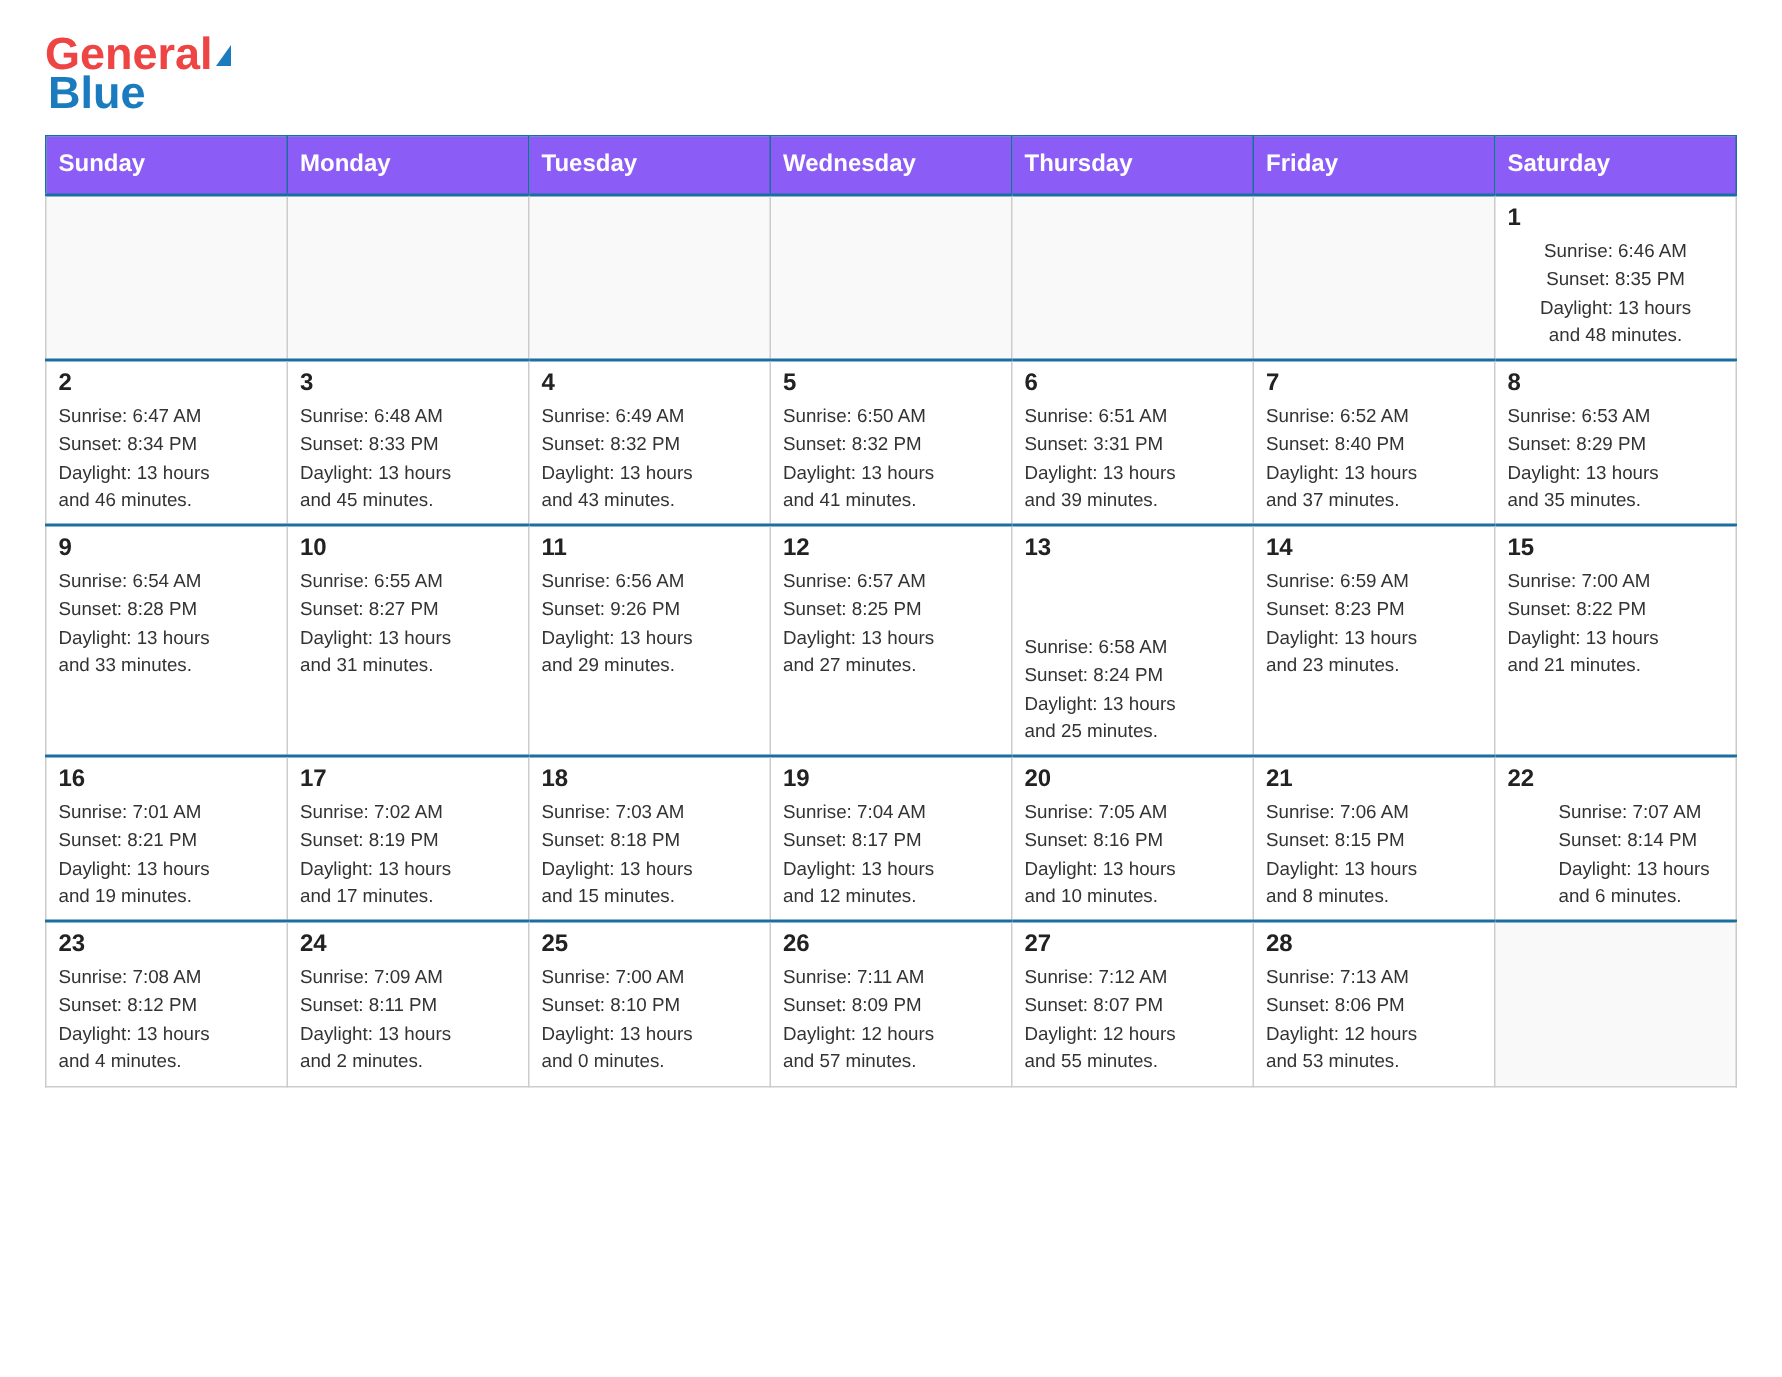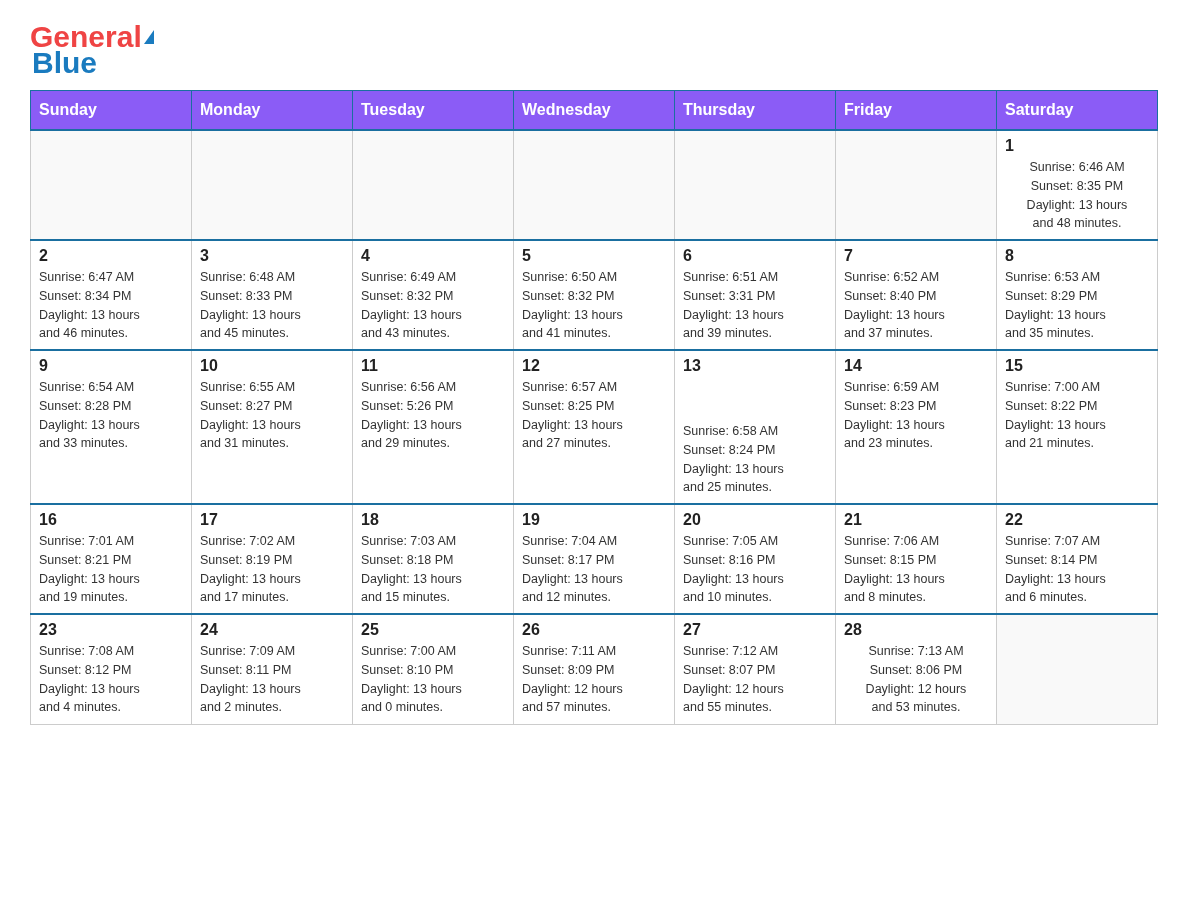--- a/index.html
+++ b/index.html
@@ -195,21 +195,21 @@
         <td>
           <span class="day-number">10</span>
           <div class="day-info" style="white-space: pre-line;">Sunrise: 6:55 AM
 Sunset: 8:27 PM
 Daylight: 13 hours
 and 31 minutes.</div>
         </td>
         <td>
           <span class="day-number">11</span>
           <div class="day-info" style="white-space: pre-line;">Sunrise: 6:56 AM
-Sunset: 5:26 PM
+Sunset: 9:26 PM
 Daylight: 13 hours
 and 29 minutes.</div>
         </td>
         <td>
           <span class="day-number">12</span>
           <div class="day-info" style="white-space: pre-line;">Sunrise: 6:57 AM
 Sunset: 8:25 PM
 Daylight: 13 hours
 and 27 minutes.</div>
         </td>
@@ -273,21 +273,21 @@
         </td>
         <td>
           <span class="day-number">21</span>
           <div class="day-info" style="white-space: pre-line;">Sunrise: 7:06 AM
 Sunset: 8:15 PM
 Daylight: 13 hours
 and 8 minutes.</div>
         </td>
         <td>
           <span class="day-number">22</span>
-          <div class="day-info" style="white-space: pre-line;">Sunrise: 7:07 AM
+          <div class="day-info" style="white-space: pre-line; margin-left: 34px;">Sunrise: 7:07 AM
 Sunset: 8:14 PM
 Daylight: 13 hours
 and 6 minutes.</div>
         </td>
       </tr>
       <tr>
         <td>
           <span class="day-number">23</span>
           <div class="day-info" style="white-space: pre-line;">Sunrise: 7:08 AM
 Sunset: 8:12 PM
@@ -317,21 +317,21 @@
         </td>
         <td>
           <span class="day-number">27</span>
           <div class="day-info" style="white-space: pre-line;">Sunrise: 7:12 AM
 Sunset: 8:07 PM
 Daylight: 12 hours
 and 55 minutes.</div>
         </td>
         <td>
           <span class="day-number">28</span>
-          <div class="day-info" style="white-space: pre-line; text-align: center;">Sunrise: 7:13 AM
+          <div class="day-info" style="white-space: pre-line;">Sunrise: 7:13 AM
 Sunset: 8:06 PM
 Daylight: 12 hours
 and 53 minutes.</div>
         </td>
         <td class="empty-cell"></td>
       </tr>
     </tbody>
 </table>
 
 </body></html>

